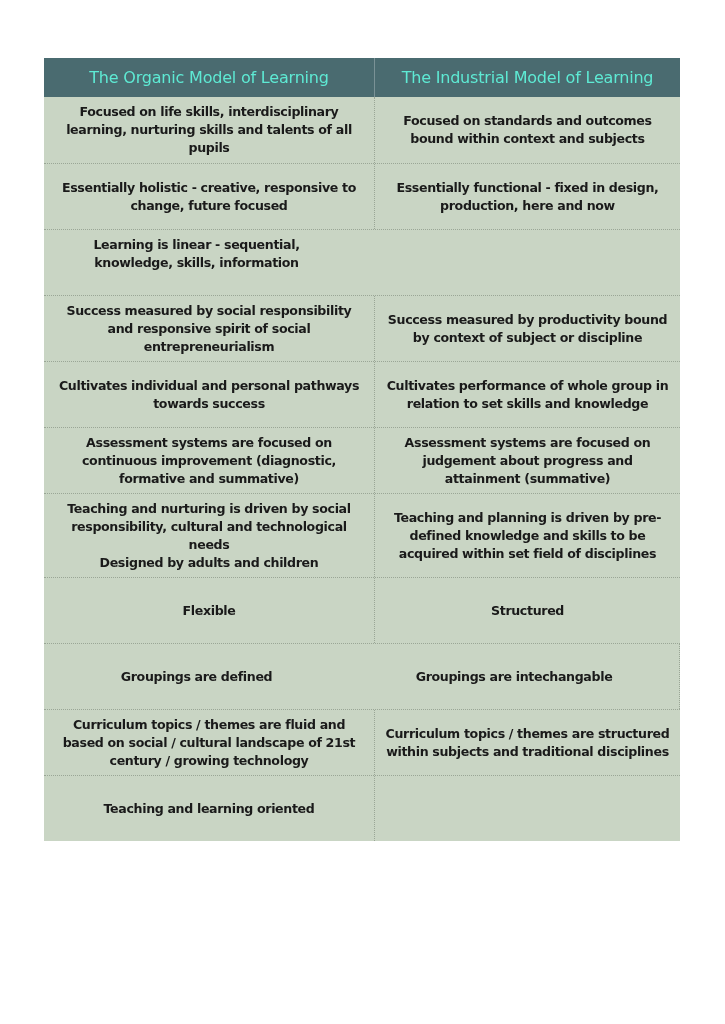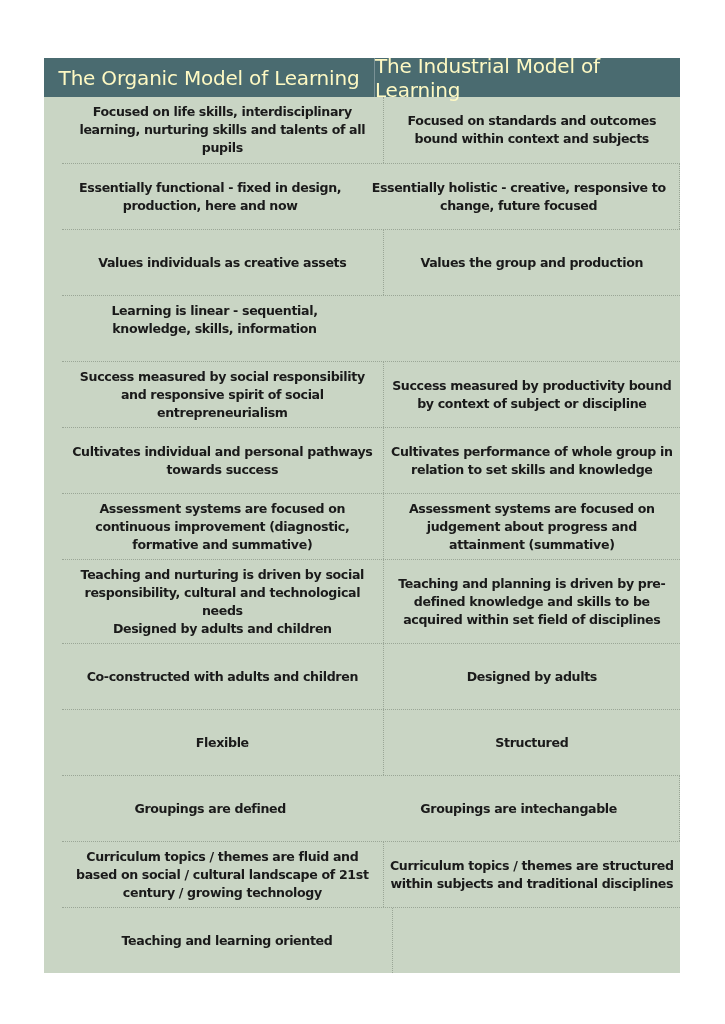--- a/index.html
+++ b/index.html
@@ -24,39 +24,38 @@
     .header-row {
       display: flex;
       height: 39px;
       background: #4a6b70;
     }
     .header-cell {
       box-sizing: border-box;
       display: flex;
       align-items: center;
       justify-content: center;
-      color: #fef9c3;
+      color: #5eead4;
       font-family: "DejaVu Sans", sans-serif;
-      font-size: 20px;
+      font-size: 16px;
       letter-spacing: -0.2px;
       font-weight: normal;
     }
     .header-cell.left {
       width: 331px;
       border-right: 1px solid #7a9296;
     }
     .header-cell.right {
       width: 305px;
     }
     .row {
       display: flex;
       height: 66px;
       box-sizing: border-box;
       border-top: 1px dotted #9aa696;
-      margin-left: 18px;
     }
     .row.first { border-top: none; }
     .row.tall { height: 84px; }
     .cell {
       box-sizing: border-box;
       display: flex;
       align-items: center;
       justify-content: center;
       text-align: center;
       color: #1a1a1a;
@@ -87,28 +86,24 @@
   </div>
 
   <div class="row first">
     <div class="cell left">Focused on life skills, interdisciplinary
 learning, nurturing skills and talents of all
 pupils</div>
     <div class="cell right">Focused on standards and outcomes
 bound within context and subjects</div>
   </div>
   <div class="row">
+    <div class="cell left">Essentially holistic - creative, responsive to
+change, future focused</div>
     <div class="cell right">Essentially functional - fixed in design,
 production, here and now</div>
-    <div class="cell left">Essentially holistic - creative, responsive to
-change, future focused</div>
-  </div>
-  <div class="row">
-    <div class="cell left">Values individuals as creative assets</div>
-    <div class="cell right">Values the group and production</div>
   </div>
   <div class="row">
     <div class="cell right top">Learning is linear - sequential,
 knowledge, skills, information</div>
   </div>
   <div class="row">
     <div class="cell left">Success measured by social responsibility
 and responsive spirit of social
 entrepreneurialism</div>
     <div class="cell right">Success measured by productivity bound
@@ -131,24 +126,20 @@
   <div class="row tall">
     <div class="cell left">Teaching and nurturing is driven by social
 responsibility, cultural and technological
 needs
 Designed by adults and children</div>
     <div class="cell right">Teaching and planning is driven by pre-
 defined knowledge and skills to be
 acquired within set field of disciplines</div>
   </div>
   <div class="row">
-    <div class="cell left">Co-constructed with adults and children</div>
-    <div class="cell right">Designed by adults</div>
-  </div>
-  <div class="row">
     <div class="cell left">Flexible</div>
     <div class="cell right">Structured</div>
   </div>
   <div class="row">
     <div class="cell right">Groupings are defined</div>
     <div class="cell left">Groupings are intechangable</div>
   </div>
   <div class="row">
     <div class="cell left">Curriculum topics / themes are fluid and
 based on social / cultural landscape of 21st

